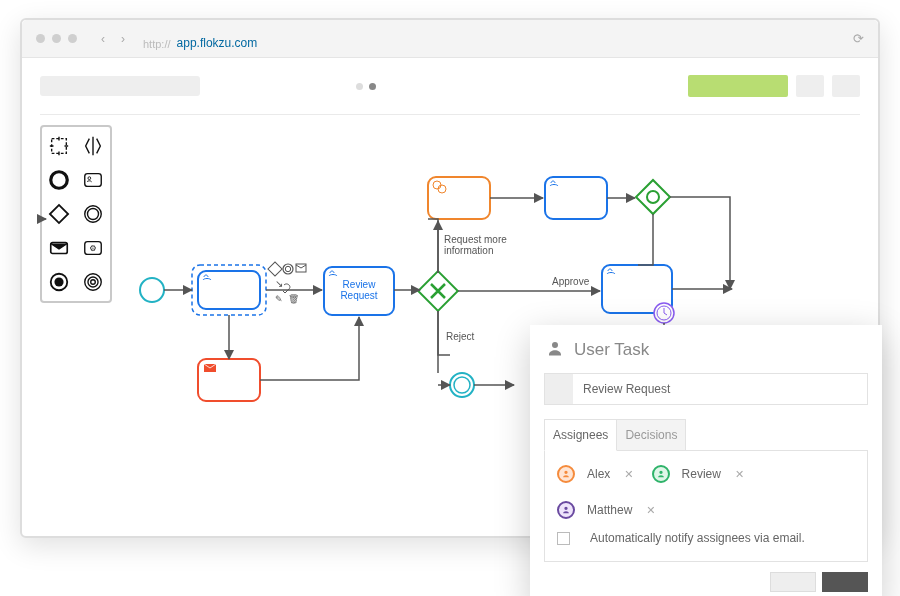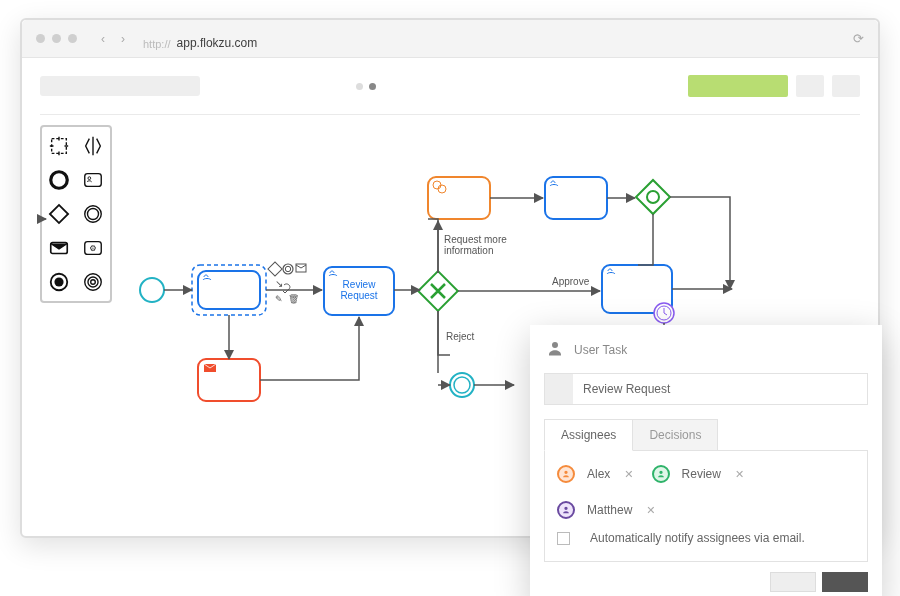--- a/index.html
+++ b/index.html
@@ -4,48 +4,48 @@
 <style>
 *{box-sizing:border-box;margin:0;padding:0;font-family:-apple-system,BlinkMacSystemFont,"Segoe UI",Arial,sans-serif}
 body{background:#fff;width:900px;height:596px;position:relative;overflow:hidden}
 .browser{position:absolute;top:18px;left:20px;width:860px;height:520px;background:#fff;border:2px solid #ddd;border-radius:6px;box-shadow:0 8px 28px rgba(0,0,0,.12)}
 .browser-bar{height:38px;background:#f4f4f4;border-bottom:1px solid #e5e5e5;display:flex;align-items:center;padding:0 14px;border-radius:5px 5px 0 0}
 .dots{display:flex;gap:7px;margin-right:16px}
 .dot{width:9px;height:9px;border-radius:50%;background:#cfcfcf}
 .nav-btn{width:20px;height:20px;display:flex;justify-content:center;align-items:center;color:#aaa;font-size:12px}
 .url-box{flex:1;height:22px;display:flex;align-items:flex-end;margin:0 10px}
 .url-scheme{color:#bbb;font-size:11px;margin-right:6px}
-.url-text{color:#404040;font-size:12px}
+.url-text{color:#0369a1;font-size:12px}
 .refresh{color:#aaa;font-size:13px;margin-left:auto}
 .topbar{height:56px;display:flex;align-items:center;padding:0 18px}
 .ph{background:#eee;border-radius:3px}
 .ph-lg{width:160px;height:20px}
 .pager{display:flex;gap:6px;margin-left:auto;margin-right:auto}
 .pd{width:7px;height:7px;border-radius:50%;background:#ddd}
 .pd.on{background:#888}
 .green-btn{margin-left:auto;width:100px;height:22px;background:#b8dd72;border-radius:2px}
 .grey-btn{width:28px;height:22px;background:#eee;border-radius:2px;margin-left:8px}
 .divider{height:1px;background:#eaeaea;margin:0 18px}
 .canvas{position:relative;height:400px}
 .palette{position:absolute;top:10px;left:18px;width:72px;border:2px solid #c9c9c9;border-radius:4px;padding:6px 4px;display:grid;grid-template-columns:1fr 1fr;gap:8px}
 .pal-cell{height:26px;display:flex;justify-content:center;align-items:center}
 .pal-cell svg{width:22px;height:22px}
 .svg-canvas{position:absolute;top:0;left:0;width:100%;height:100%}
 .label{font-size:10px;fill:#555}
 .task-label{font-size:10px;fill:#1a73e8}
 .panel{position:absolute;right:18px;top:325px;width:352px;background:#fff;box-shadow:0 10px 34px rgba(0,0,0,.2);padding:0}
 .panel-head{display:flex;align-items:center;gap:10px;padding:14px 16px 12px}
 .user-ico svg{width:18px;height:18px;fill:#888}
-.panel-title{color:#888;font-size:12px;font-weight:400}
+.panel-title{color:#888;font-size:17px;font-weight:400}
 .panel-sec{padding:0 14px}
 .p-input{display:flex;border:1px solid #e2e2e2}
 .p-pre{width:28px;background:#eee}
 .p-val{flex:1;padding:8px 10px;font-size:12px;color:#666}
 .tabs{display:flex;margin-top:14px}
-.tab{padding:8px 16px;font-size:12px;color:#999;border:1px solid #e2e2e2;background:#f3f3f3}
+.tab{padding:8px 8px;font-size:12px;color:#999;border:1px solid #e2e2e2;background:#f3f3f3}
 .tab.active{background:#fff;border-bottom-color:#fff;color:#666;position:relative;z-index:1}
 .tab+.tab{margin-left:-1px}
 .tab-body{border:1px solid #e2e2e2;margin-top:-1px;padding:14px 12px 16px;display:flex;flex-direction:column;gap:12px}
 .assignees{display:flex;gap:18px;flex-wrap:wrap}
 .assignee{display:flex;align-items:center;gap:12px;font-size:12px;color:#666}
 .avatar{width:18px;height:18px;border-radius:50%;border:2px solid;display:flex;justify-content:center;align-items:center}
 .avatar svg{width:10px;height:10px;fill:#fff}
 .x{color:#aaa;font-size:11px;margin-left:2px}
 .cb-row{display:flex;align-items:center;gap:20px;font-size:12px;color:#666}
 .cb{width:13px;height:13px;border:1px solid #bbb}

